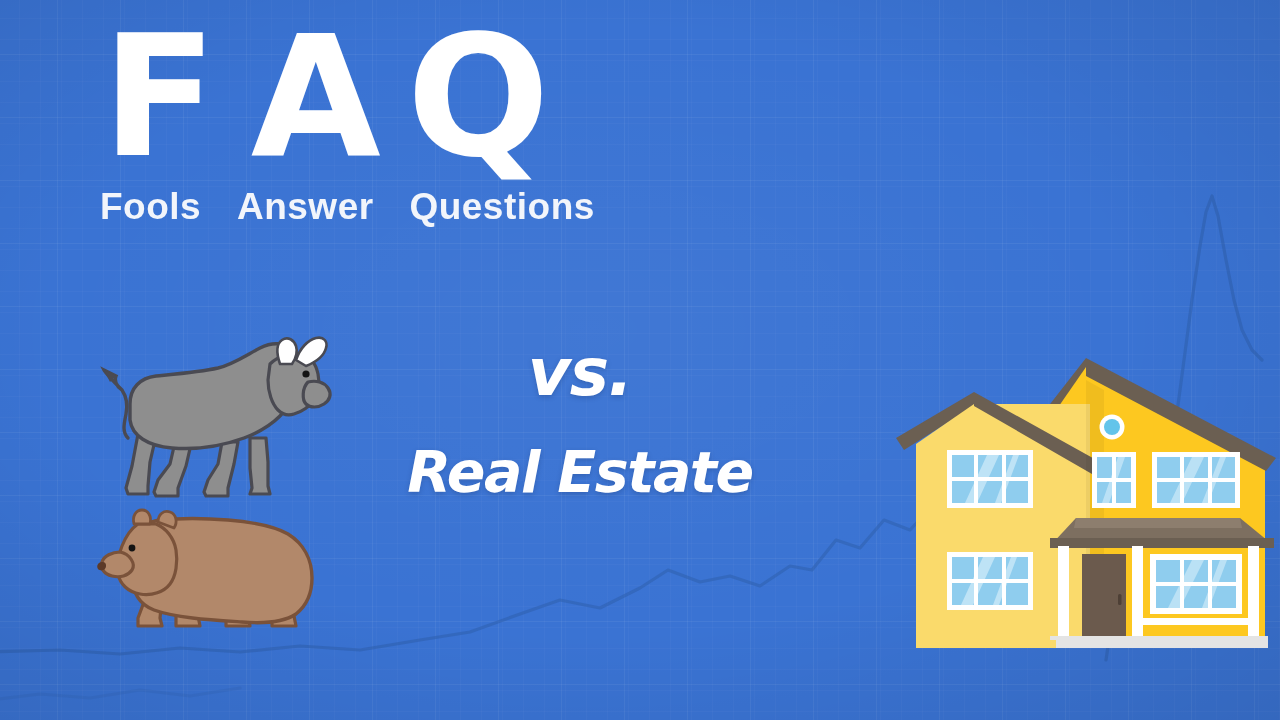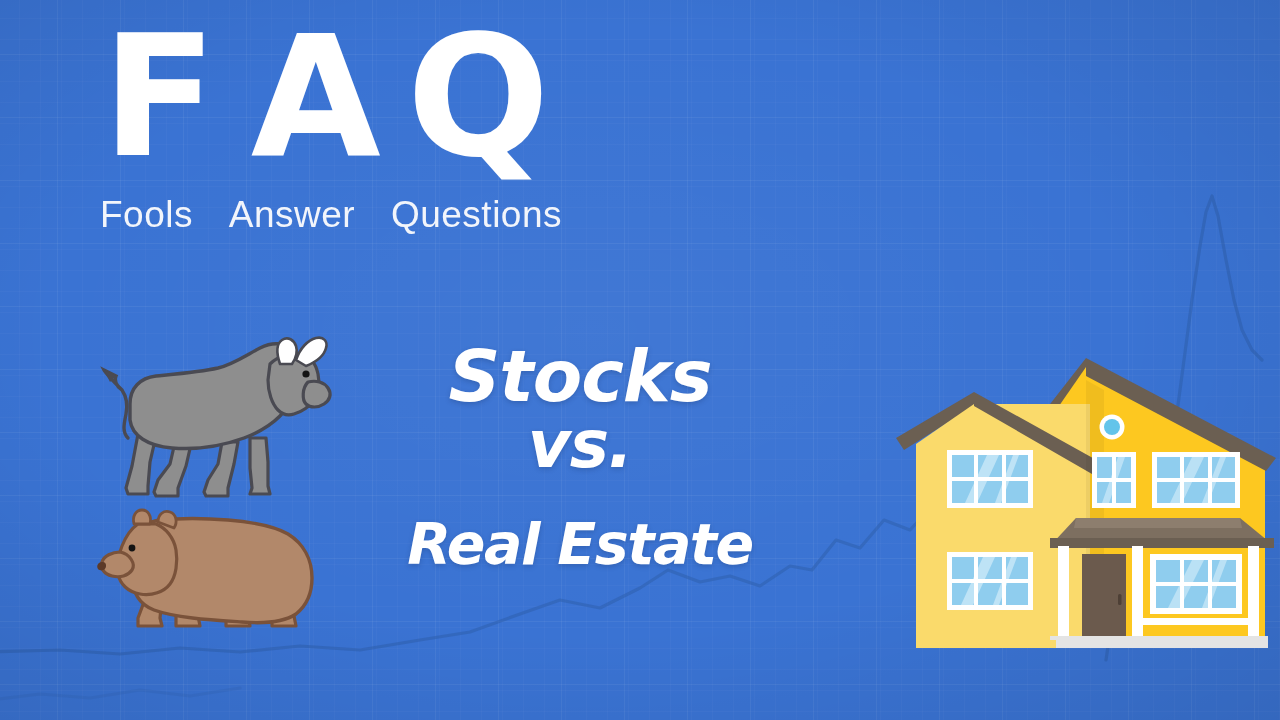--- a/index.html
+++ b/index.html
@@ -62,24 +62,24 @@
     font-family: "DejaVu Sans", sans-serif;
     font-weight: bold;
     font-size: 168px;
     line-height: 150px;
     letter-spacing: 0px;
   }
   .faq-letters .ltr.f { margin-left: 2px; }
   .faq-letters .ltr.a { margin-left: 34px; }
   .faq-letters .ltr.q { margin-left: 26px; }
   .faq-sub {
-    margin-top: 22px;
+    margin-top: 14px;
     color: #f2f5fb;
     font-family: "Liberation Sans", sans-serif;
-    font-weight: 400;
+    font-weight: 700;
     font-size: 37px;
     letter-spacing: 0.5px;
     white-space: nowrap;
   }
   .faq-sub .w { display: inline-block; }
   .faq-sub .w + .w { margin-left: 25px; }
   
   .title-stack {
     position: absolute;
     left: 200px;
@@ -327,18 +327,17 @@
         <rect x="58" y="6" width="4" height="48" fill="#ffffff"></rect>
         <rect x="6" y="28" width="80" height="4" fill="#ffffff"></rect>
       </g>
 
       <rect x="160" y="296" width="218" height="12" fill="#e4e4e4"></rect>
       <rect x="26" y="300" width="140" height="8" fill="#fada6b"></rect>
     </svg>
   </div>
 
   <div class="title-stack">
-    <div class="title-line l1">Stocks</div>
     <div class="title-line l2">vs.</div>
     <div class="title-line l3">Real Estate</div>
   </div>
 
 </div>
 
 </body></html>

